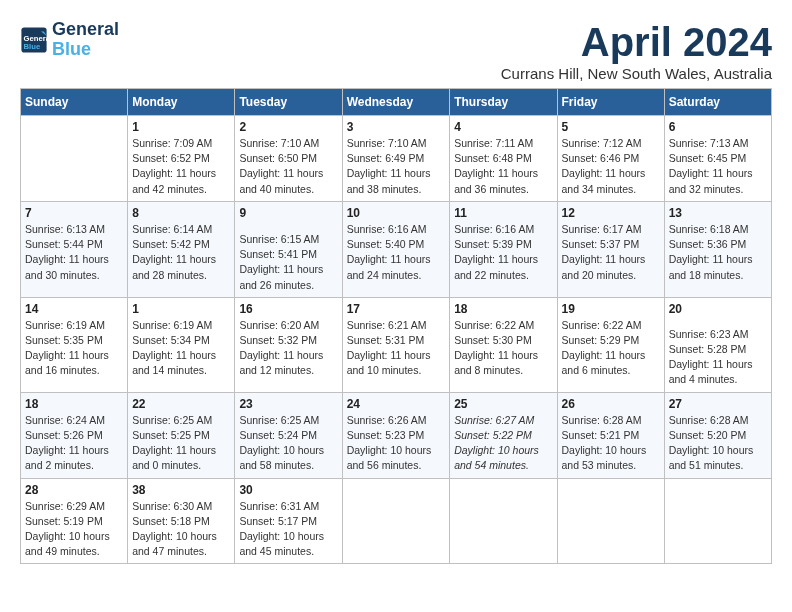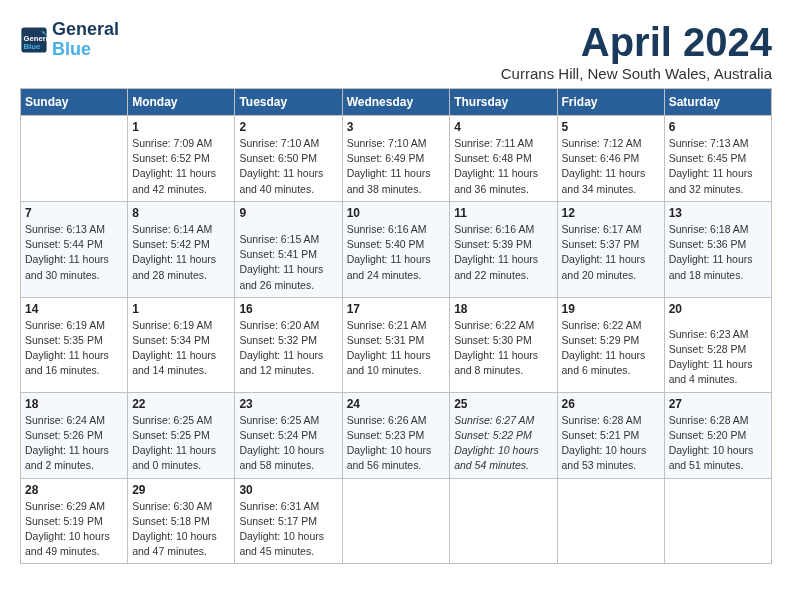--- a/index.html
+++ b/index.html
@@ -328,21 +328,21 @@
       </tr>
       <tr class="last-row">
         <td>
           <span class="day-num">28</span>
           <div class="day-info" style="white-space: pre-line;">Sunrise: 6:29 AM
 Sunset: 5:19 PM
 Daylight: 10 hours
 and 49 minutes.</div>
         </td>
         <td>
-          <span class="day-num">29</span>
+          <span class="day-num">38</span>
           <div class="day-info" style="white-space: pre-line;">Sunrise: 6:30 AM
 Sunset: 5:18 PM
 Daylight: 10 hours
 and 47 minutes.</div>
         </td>
         <td>
           <span class="day-num">30</span>
           <div class="day-info" style="white-space: pre-line;">Sunrise: 6:31 AM
 Sunset: 5:17 PM
 Daylight: 10 hours

